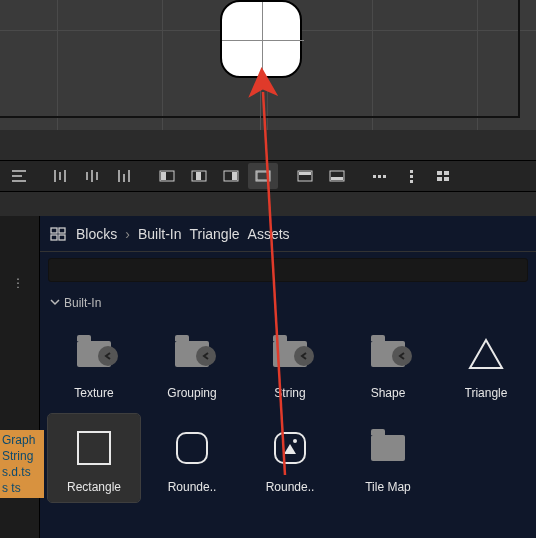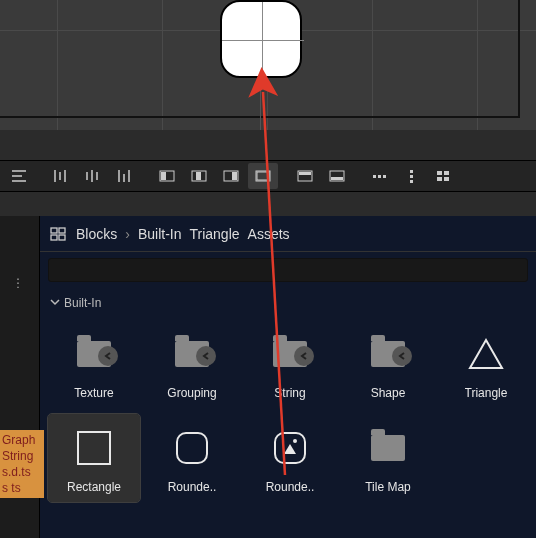--- a/index.html
+++ b/index.html
@@ -49,21 +49,21 @@
   .tile { width: 92px; height: 88px; display: flex; flex-direction: column; align-items: center; justify-content: flex-start; padding-top: 8px; border-radius: 4px; position: relative; }
   .tile.sel { background: #303030; outline: 1px solid #3e3e3e; }
   .tile .thumb { width: 60px; height: 52px; display:flex; align-items:center; justify-content:center; position:relative; }
   .tile .lbl { margin-top: 6px; font-size: 12px; color: #e6e6e6; text-align: center; max-width: 84px; white-space: nowrap; overflow: hidden; text-overflow: ellipsis; }
   .folder { width: 34px; height: 26px; background: #888; position: relative; border-radius: 2px; }
   .folder::before { content:""; position:absolute; left:0; top:-6px; width:14px; height:6px; background:#888; border-radius:2px 2px 0 0; }
   .back-badge { position:absolute; right:6px; bottom:14px; width:20px; height:20px; border-radius:50%; background:#555; display:flex; align-items:center; justify-content:center; }
   .back-badge svg { display:block; }
 
   
-  .orange { position: absolute; left: 0; top: 430px; width: 44px; background: #d8923f; color: #7f1d1d; font-size: 12px; line-height: 16px; padding: 2px 2px; }
+  .orange { position: absolute; left: 0; top: 430px; width: 44px; background: #d8923f; color: #0c4a6e; font-size: 12px; line-height: 16px; padding: 2px 2px; }
   .orange div { white-space: nowrap; overflow: hidden; }
 
   
   .arrow { position: absolute; left: 0; top: 0; width: 536px; height: 538px; pointer-events: none; }
 </style>
 </head>
 <body>
 
 <div class="root">
 

